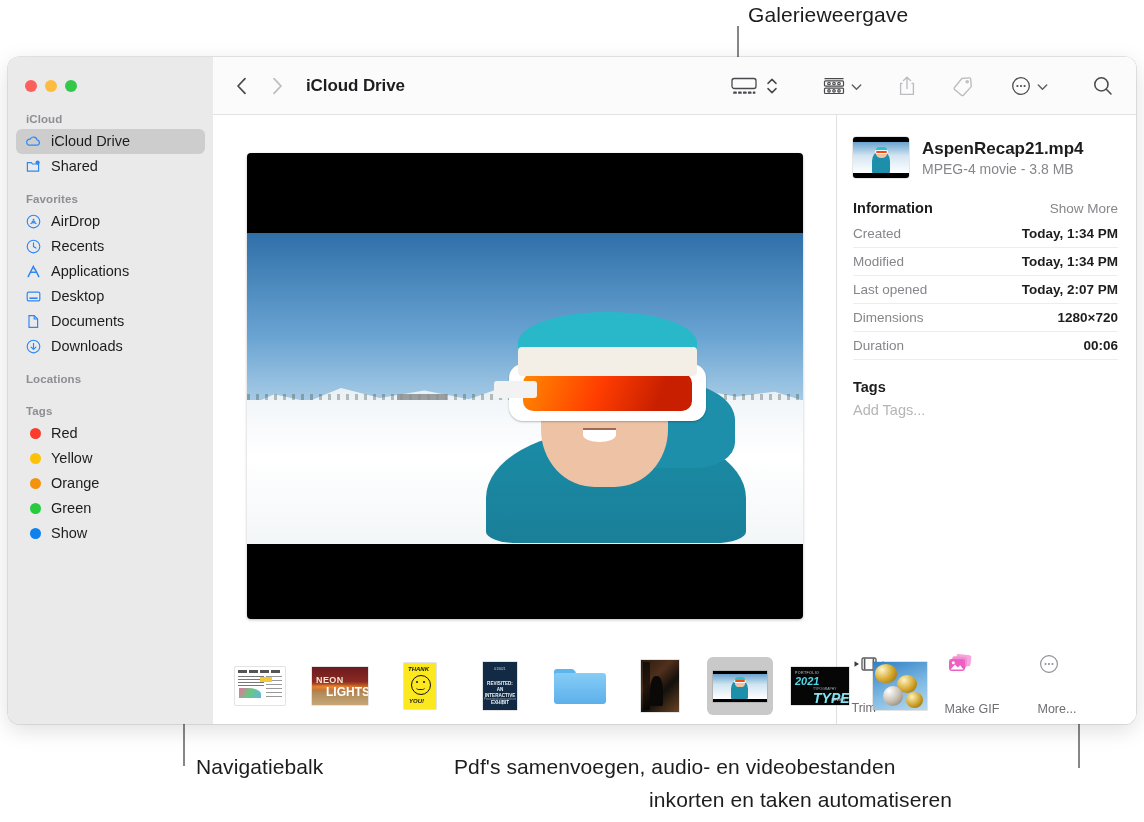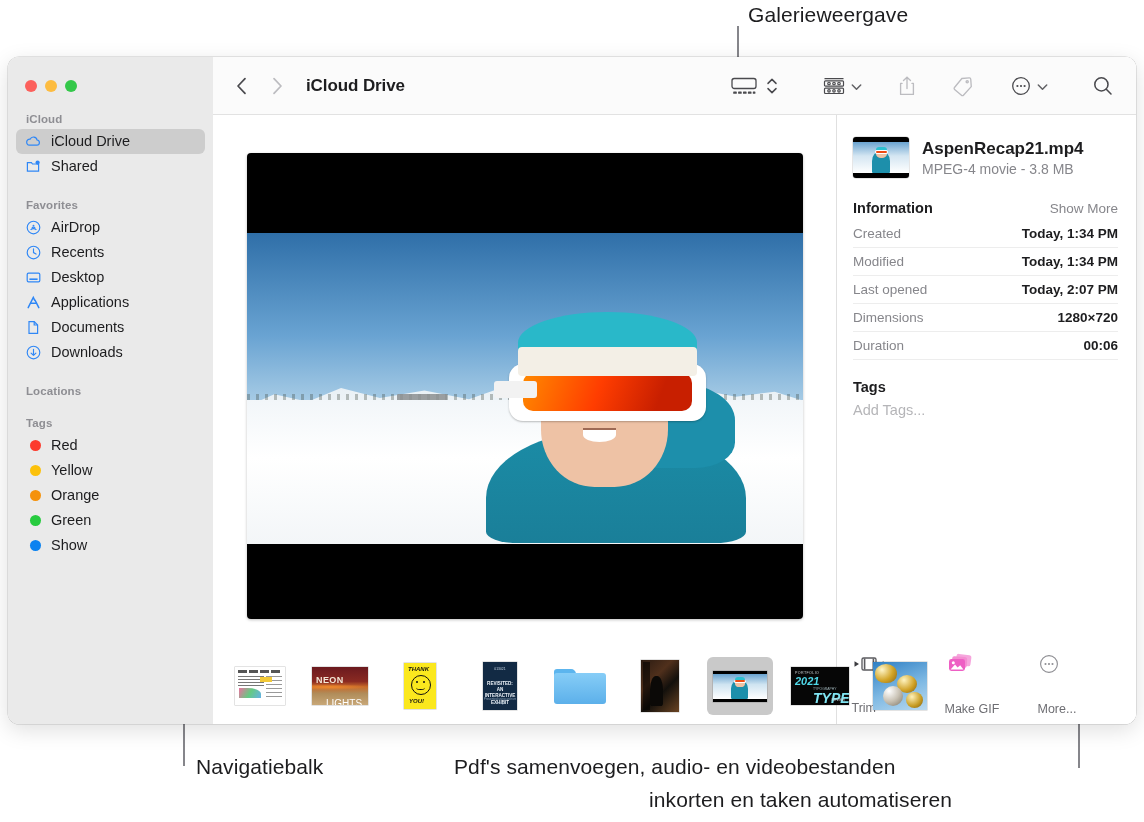--- a/index.html
+++ b/index.html
@@ -55,21 +55,21 @@
   .dot.yellow{background:#fdbc40;}
   .dot.green{background:#34c84a;}
 
   .sb-section{
     font-size:11.5px;
     font-weight:700;
     color:#8e8e93;
     padding:0 0 4px 18px;
     letter-spacing:0.1px;
   }
-  .sb-group{margin-top:20px;}
+  .sb-group{margin-top:14px;}
   .sb-item{
     display:flex;align-items:center;
     height:25px;
     margin:0 8px;
     padding-left:9px;
     border-radius:6px;
     gap:9px;
     box-sizing:border-box;
   }
   .sb-item.selected{background:#cdcdcd;}
@@ -359,37 +359,37 @@
           <svg width="17" height="17" viewBox="0 0 17 17" fill="none" stroke="#2f87f6" stroke-width="1.15">
             <circle cx="8.5" cy="8.5" r="6.3"></circle>
             <path d="M8.5 4.9v3.7l2.5 1.5" stroke-linecap="round"></path>
           </svg>
         </span>
         <span class="sb-label">Recents</span>
       </div>
 
       <div class="sb-item">
         <span class="sb-icon">
-          <svg width="17" height="17" viewBox="0 0 17 17" fill="none" stroke="#2f87f6" stroke-width="1.2">
-            <rect x="2.2" y="4.2" width="12.6" height="8.6" rx="1.3"></rect>
-            <path d="M4.4 10.2h8.2" stroke-width="1.6"></path>
-          </svg>
-        </span>
-        <span class="sb-label">Desktop</span>
-      </div>
-
-      <div class="sb-item">
-        <span class="sb-icon">
           <svg width="17" height="17" viewBox="0 0 17 17" fill="none" stroke="#2f87f6" stroke-width="1.5" stroke-linecap="round">
             <path d="M3.2 13.6 8.3 3.4l1.3 2.7"></path>
             <path d="M13.8 13.6 10.1 6.3"></path>
             <path d="M5.6 9.2h5.8"></path>
           </svg>
         </span>
         <span class="sb-label">Applications</span>
+      </div>
+
+      <div class="sb-item">
+        <span class="sb-icon">
+          <svg width="17" height="17" viewBox="0 0 17 17" fill="none" stroke="#2f87f6" stroke-width="1.2">
+            <rect x="2.2" y="4.2" width="12.6" height="8.6" rx="1.3"></rect>
+            <path d="M4.4 10.2h8.2" stroke-width="1.6"></path>
+          </svg>
+        </span>
+        <span class="sb-label">Desktop</span>
       </div>
 
       <div class="sb-item">
         <span class="sb-icon">
           <svg width="17" height="17" viewBox="0 0 17 17" fill="none" stroke="#2f87f6" stroke-width="1.2">
             <path d="M4 2.6h5.2l3.4 3.4v8.4H4z"></path>
             <path d="M9.2 2.6V6h3.4"></path>
           </svg>
         </span>
         <span class="sb-label">Documents</span>
@@ -591,21 +591,21 @@
               <div style="position:absolute;left:31px;top:9px;width:16px;height:22px;background:repeating-linear-gradient(to bottom,#999 0 1.5px,transparent 1.5px 4px);"></div>
               <div style="position:absolute;left:4px;top:21px;width:22px;height:10px;background:linear-gradient(120deg,#e8588e,#49c06c,#4aa4e0);border-radius:0 60% 0 0;opacity:.85;"></div>
               <div style="position:absolute;left:25px;top:10px;width:12px;height:5px;background:#f2c938;"></div>
             </div>
           </div>
 
           <div class="thumb">
             <div class="art" style="width:56px;height:38px;background:linear-gradient(to bottom,#6b1a1f 0%,#8a2a22 38%,#c76a2a 52%,#b08c5a 70%,#c8a878 100%);">
               <div style="position:absolute;left:0;top:46%;width:100%;height:14%;background:radial-gradient(ellipse at 30% 50%,#f08a2c,transparent 70%);"></div>
               <div style="position:absolute;left:4px;top:8px;color:#f4e7d6;font-size:9px;font-weight:700;letter-spacing:.4px;">NEON</div>
-              <div style="position:absolute;left:14px;top:31px;color:#ffffff;font-size:10px;font-weight:400;">LIGHTS</div>
+              <div style="position:absolute;left:14px;top:18px;color:#ffffff;font-size:12px;font-weight:700;">LIGHTS</div>
             </div>
           </div>
 
           <div class="thumb">
             <div class="art" style="width:32px;height:46px;background:#fbe81e;">
               <div style="position:absolute;left:7px;top:12px;width:18px;height:18px;border:1.5px solid #111;border-radius:50%;"></div>
               <div style="position:absolute;left:12px;top:18px;width:2px;height:2px;background:#111;border-radius:50%;"></div>
               <div style="position:absolute;left:19px;top:18px;width:2px;height:2px;background:#111;border-radius:50%;"></div>
               <div style="position:absolute;left:12px;top:22px;width:9px;height:4px;border-bottom:1.5px solid #111;border-radius:0 0 50% 50%;"></div>
               <div style="position:absolute;left:4px;top:3px;color:#111;font-size:6px;font-weight:700;font-style:italic;">THANK</div>

